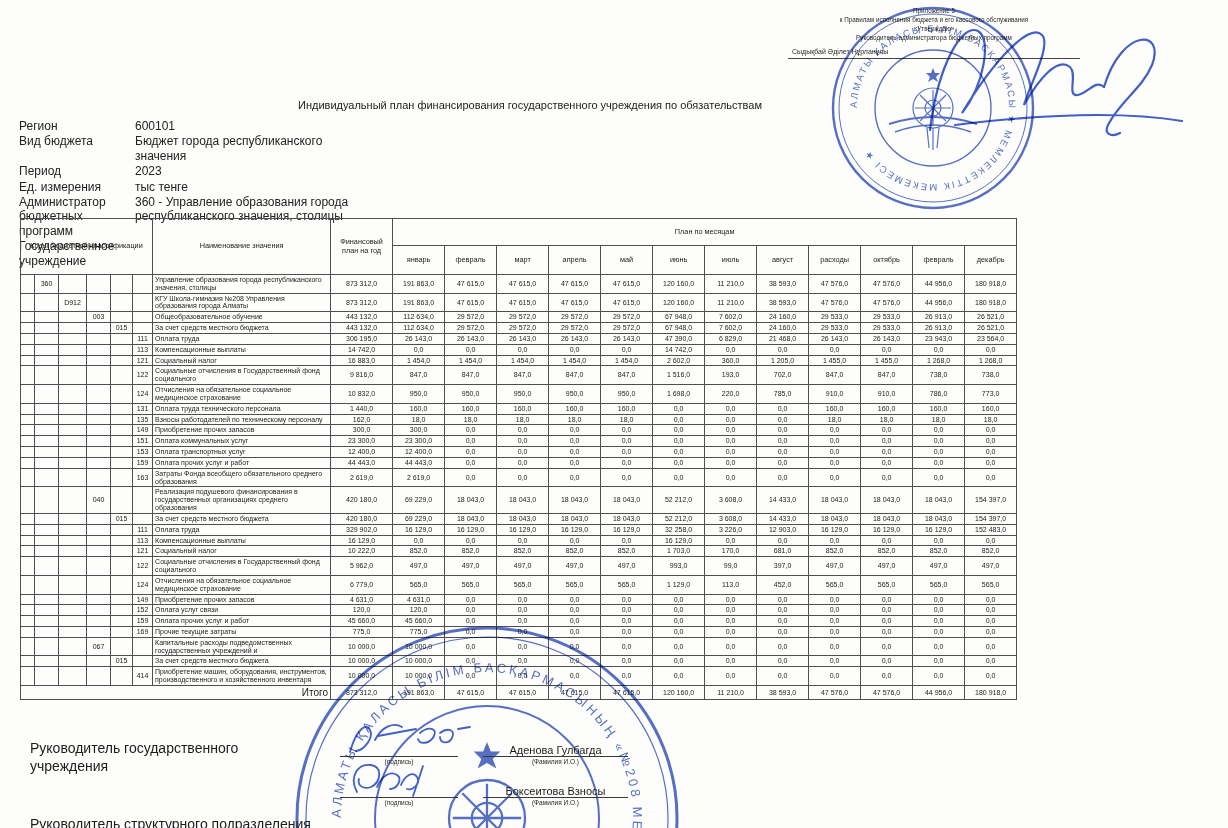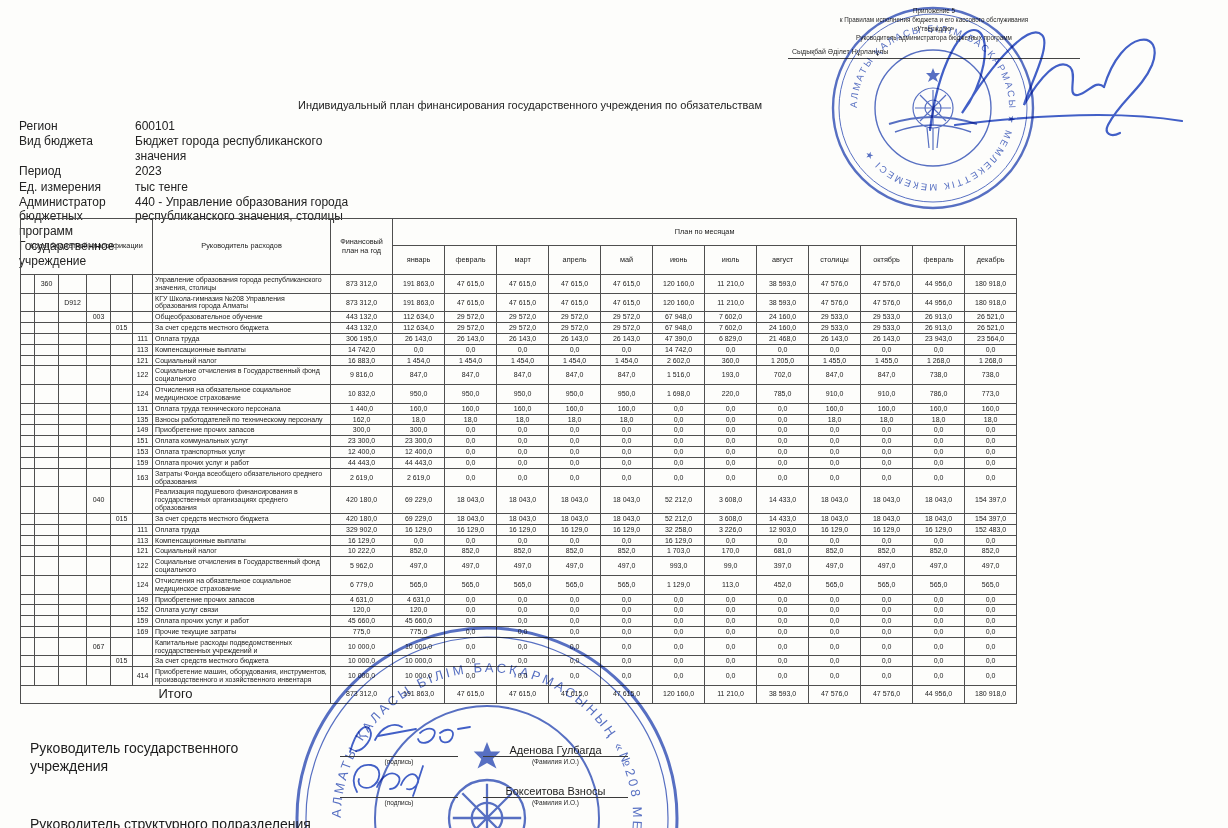--- a/index.html
+++ b/index.html
@@ -21,21 +21,21 @@
   .m-label{color:#222;}
   .m-value{color:#222;}
   
   table.plan{position:absolute;left:20px;top:218px;border-collapse:collapse;
     table-layout:fixed;width:996px;font-size:7px;line-height:1.12;}
   table.plan th,table.plan td{border:1px solid #4f4f4f;padding:1px 2px;vertical-align:middle;}
   table.plan th{font-weight:normal;font-size:7.3px;text-align:center;}
   td.code{text-align:center;}
   td.name{text-align:left;}
   td.num{text-align:center;white-space:nowrap;}
-  td.total-label{text-align:center;font-size:13px;}
+  td.total-label{text-align:right;font-size:10px;}
   tr.hdr1 th{height:24px;margin-top:8px;}
   tr.hdr2 th{height:26px;}
   
   .stamp,.sig{position:absolute;pointer-events:none;mix-blend-mode:multiply;opacity:.85;}
   .stamp-top{left:827px;top:2px;}
   .stamp-bottom{left:287px;top:618px;}
   .sig-top{left:900px;top:5px;opacity:.9;}
   .sig-bottom-1{left:342px;top:718px;opacity:.9;}
   .sig-bottom-2{left:345px;top:758px;opacity:.9;}
   
@@ -92,53 +92,53 @@
   <div class="meta">
       <div class="m-label">Регион</div>
       <div class="m-value">600101</div>
       <div class="m-label">Вид бюджета</div>
       <div class="m-value">Бюджет города республиканского значения</div>
       <div class="m-label">Период</div>
       <div class="m-value">2023</div>
       <div class="m-label">Ед. измерения</div>
       <div class="m-value">тыс тенге</div>
       <div class="m-label">Администратор бюджетных программ</div>
-      <div class="m-value">440 - Управление образования города республиканского значения, столицы</div>
+      <div class="m-value">360 - Управление образования города республиканского значения, столицы</div>
       <div class="m-label">Государственное учреждение</div>
     </div>
 
   <table class="plan">
     <colgroup>
       <col style="width:14px">
         <col style="width:24px">
         <col style="width:28px">
       <col style="width:24px">
         <col style="width:22px">
         <col style="width:20px">
       <col style="width:178px">
         <col style="width:62px">
       <col span="12" style="width:52px">
     </colgroup>
     <thead>
       <tr class="hdr1">
         <th colspan="6" rowspan="2">Коды бюджетной классификации</th>
-        <th rowspan="2">Руководитель расходов</th>
+        <th rowspan="2">Наименование значения</th>
         <th rowspan="2">Финансовый план на год</th>
         <th colspan="12">План по месяцам</th>
       </tr>
       <tr class="hdr2">
           <th>январь</th>
           <th>февраль</th>
           <th>март</th>
           <th>апрель</th>
           <th>май</th>
           <th>июнь</th>
           <th>июль</th>
           <th>август</th>
-          <th>столицы</th>
+          <th>расходы</th>
           <th>октябрь</th>
           <th>февраль</th>
           <th>декабрь</th>
         </tr>
     </thead>
     <tbody>
         <tr>
           <td class="code"></td>
           <td class="code">360</td>
           <td class="code"></td>

